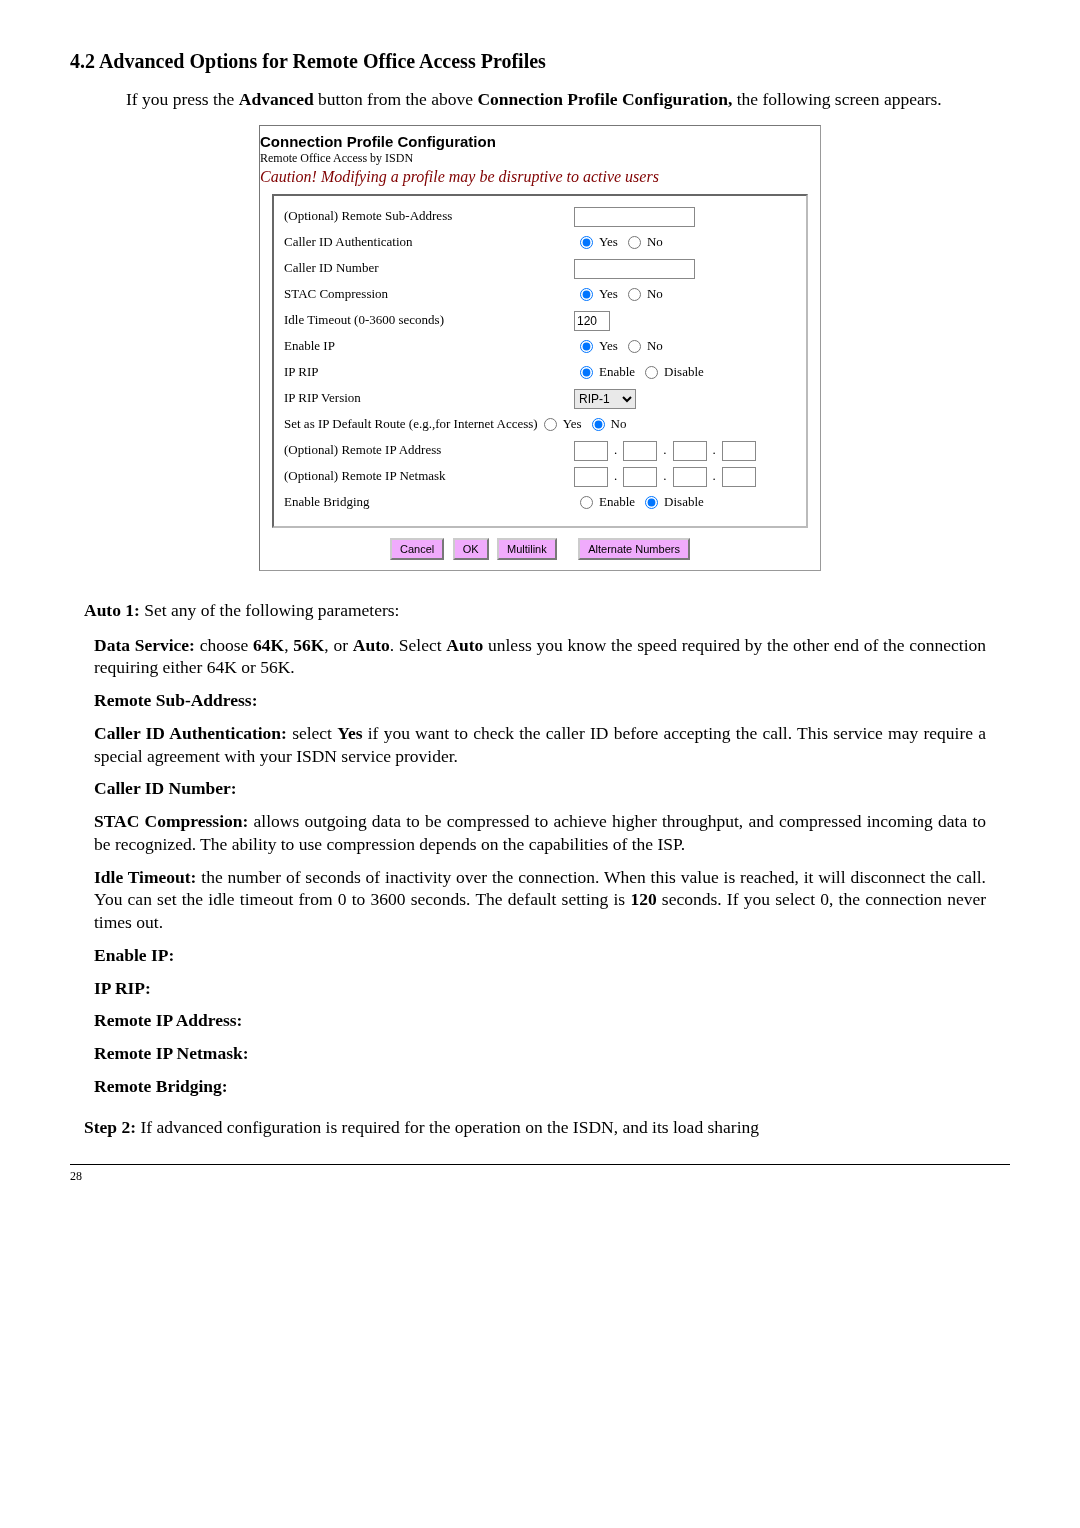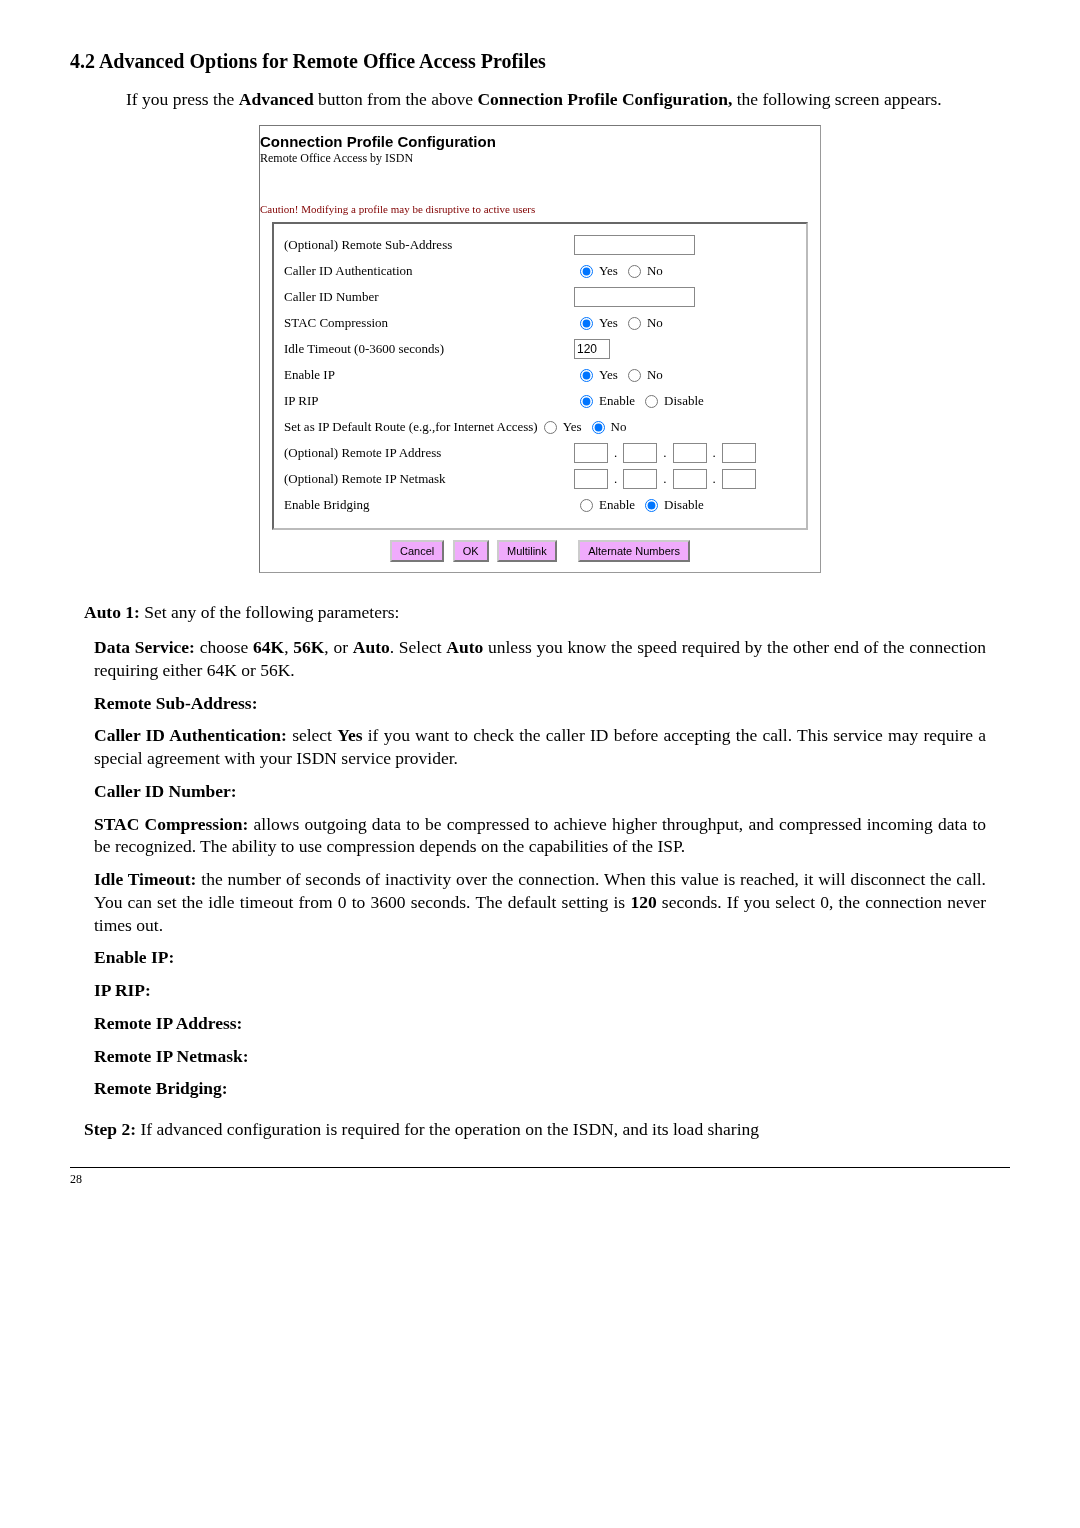--- a/index.html
+++ b/index.html
@@ -41,23 +41,23 @@
   .dialog-title {
     font-family: Arial, sans-serif;
     font-weight: bold;
     font-size: 15px;
   }
   .dialog-sub {
     font-family: "Times New Roman", serif;
     font-size: 12px;
   }
   .dialog-caution {
-    font-size: 11px;
+    font-style: italic;
+    font-size: 16px;
     color: #800000;
-    margin-top: 35px;
   }
   .inner-box {
     margin: 4px 12px 8px 12px;
     border: 2px inset #bbb;
     padding: 6px 10px 8px 10px;
     font-size: 13px;
   }
   .frow {
     display: flex;
     align-items: center;
@@ -179,20 +179,28 @@
       <div class="frow">
         <span class="lbl">IP RIP</span>
         <span class="ctl">
           <input type="radio" class="radio" checked="" style="">
             <span>Enable</span>
           <input type="radio" class="radio" style="">
             <span>Disable</span>
         </span>
       </div>
       <div class="frow">
+        <span class="lbl">IP RIP Version</span>
+        <span class="ctl">
+          <select class="sel" style="width:62px">
+            <option>RIP-1</option>
+          </select>
+        </span>
+      </div>
+      <div class="frow">
         <span class="lbl" style="flex-basis:auto">Set as IP Default Route (e.g.,for Internet Access)</span>
         <span class="ctl">
           <input type="radio" class="radio" style="">
             <span>Yes</span>
           <input type="radio" class="radio" checked="" style="">
             <span>No</span>
         </span>
       </div>
       <div class="frow">
         <span class="lbl">(Optional) Remote IP Address</span>

